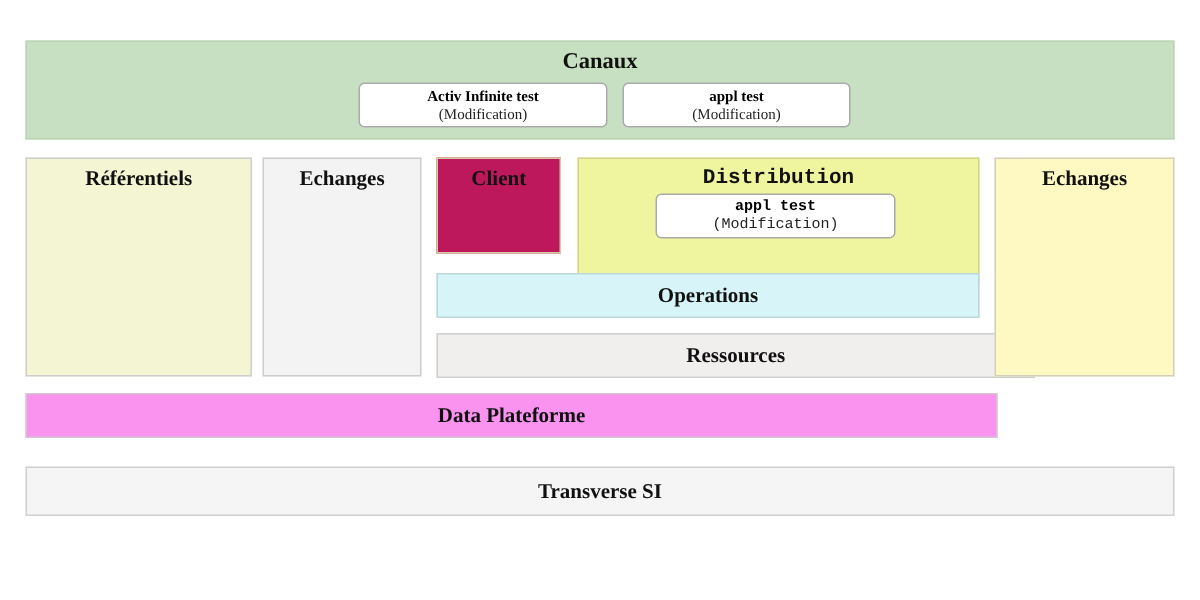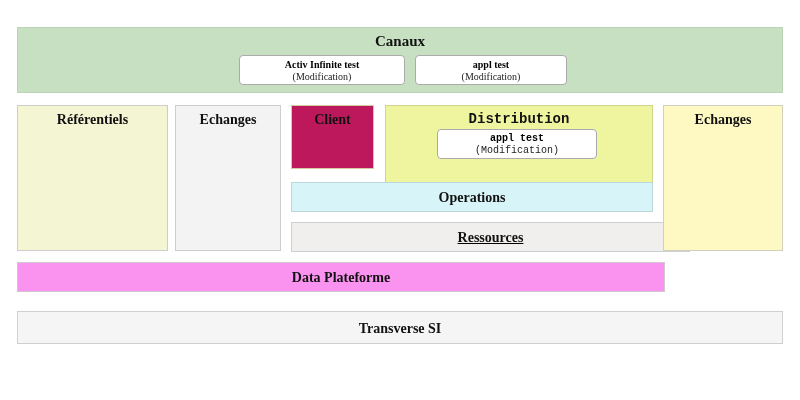--- a/index.html
+++ b/index.html
@@ -141,21 +141,20 @@
     background: #d7f5f8;
     border-color: #bcd7da;
   }
   #ressources {
     left: 291px;
     top: 222px;
     width: 399px;
     height: 30px;
     background: #f1eeee;
     border-color: #cfcfcf;
-    text-decoration: underline;
   }
   #echanges {
     left: 663px;
     top: 105px;
     width: 120px;
     height: 146px;
     background: #fef9c3;
     border-color: #d2d0bd;
   }
 

